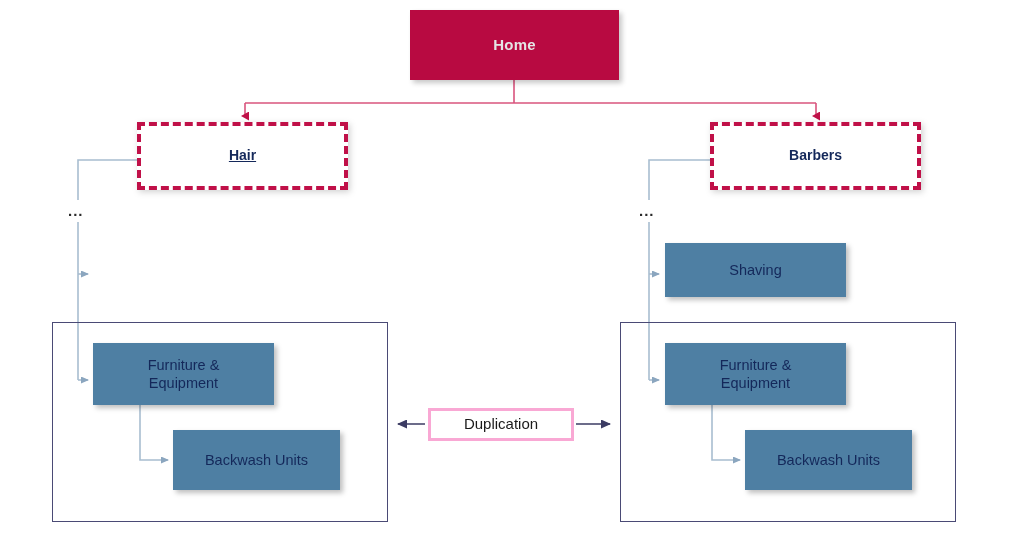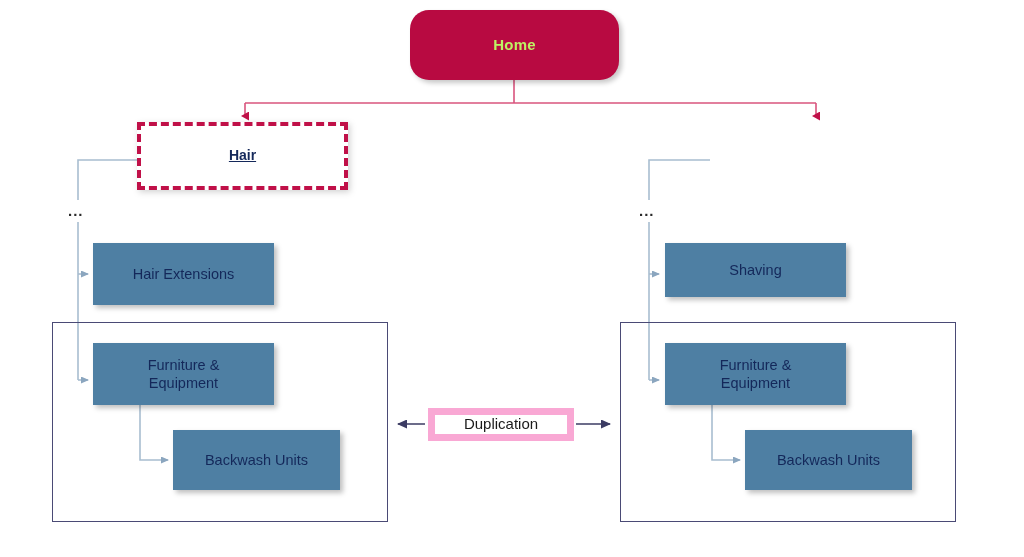--- a/index.html
+++ b/index.html
@@ -33,26 +33,25 @@
     display: flex;
     align-items: center;
     justify-content: center;
     text-align: center;
     box-sizing: border-box;
     line-height: 1.25;
   }
 
   .node-root {
     background: #b80a41;
-    color: #bef264;
+    color: #e5e5e5;
     font-size: 15px;
     font-weight: bold;
     letter-spacing: .2px;
     box-shadow: 3px 3px 5px rgba(0,0,0,.22);
-    border-radius: 19px;
   }
 
   .node-dashed {
     background: #ffffff;
     color: #14285a;
     font-size: 14px;
     font-weight: bold;
     border: 4px dashed #c01048;
     filter: drop-shadow(2px 2px 3px rgba(0,0,0,.18));
   }
@@ -62,21 +61,21 @@
     color: #14285a;
     font-size: 14.5px;
     box-shadow: 3px 3px 5px rgba(0,0,0,.25);
   }
   .node-blue .label-line { display: block; }
 
   .node-dup {
     background: #ffffff;
     color: #1a1a1a;
     font-size: 15px;
-    border: 7px solid #f9a8d4;
+    border: 3px solid #f9a8d4;
   }
 
   
   .group-rect {
     position: absolute;
     box-sizing: border-box;
     border: 1.4px solid #4a4a75;
     background: transparent;
   }
 
@@ -144,27 +143,27 @@
   <div class="group-rect" style="left:52px; top:322px; width:336px; height:200px;"></div>
   <div class="group-rect" style="left:620px; top:322px; width:336px; height:200px;"></div>
 
   <div class="node node-root" style="left:410px; top:10px; width:209px; height:70px;">
     <span>Home</span>
   </div>
 
   <div class="node node-dashed" style="left:137px; top:122px; width:211px; height:68px;text-decoration:underline;">
     <span>Hair</span>
   </div>
+  <div class="node node-dashed" style="left:710px; top:122px; width:211px; height:68px;">
+    <span>Barbers</span>
+  </div>
 
   <div class="ellipsis" style="left:68px; top:203px;">...</div>
   <div class="ellipsis" style="left:639px; top:203px;">...</div>
 
-  <div class="node node-blue" style="left:93px; top:243px; width:181px; height:62px;">
-    <span>Hair Extensions</span>
-  </div>
 
   <div class="node node-blue" style="left:93px; top:343px; width:181px; height:62px; flex-direction:column;">
     <span class="label-line">Furniture &amp;</span>
     <span class="label-line">Equipment</span>
   </div>
 
   <div class="node node-blue" style="left:173px; top:430px; width:167px; height:60px;">
     <span>Backwash Units</span>
   </div>
 

